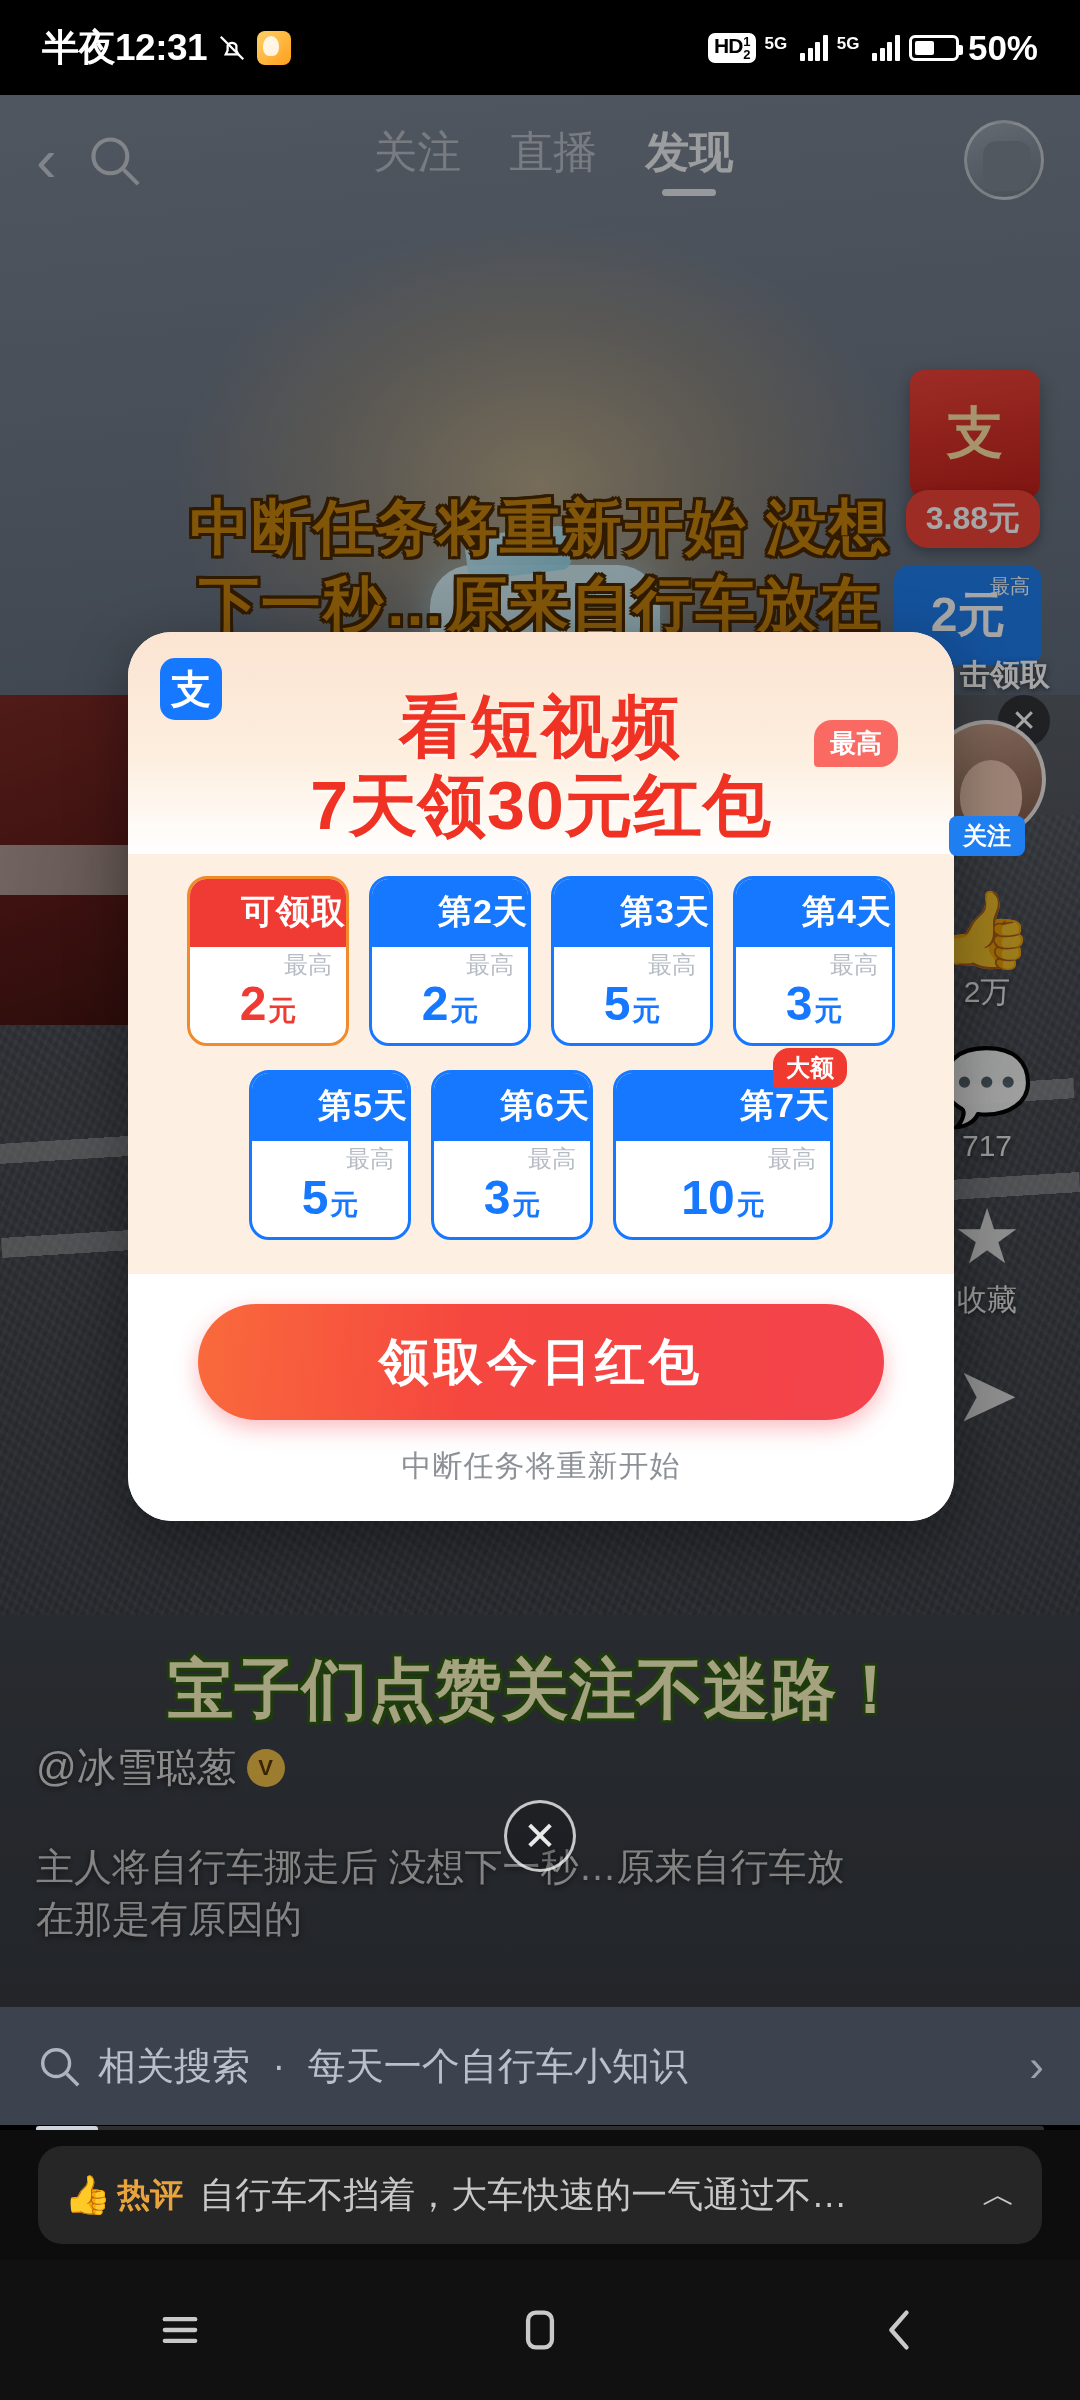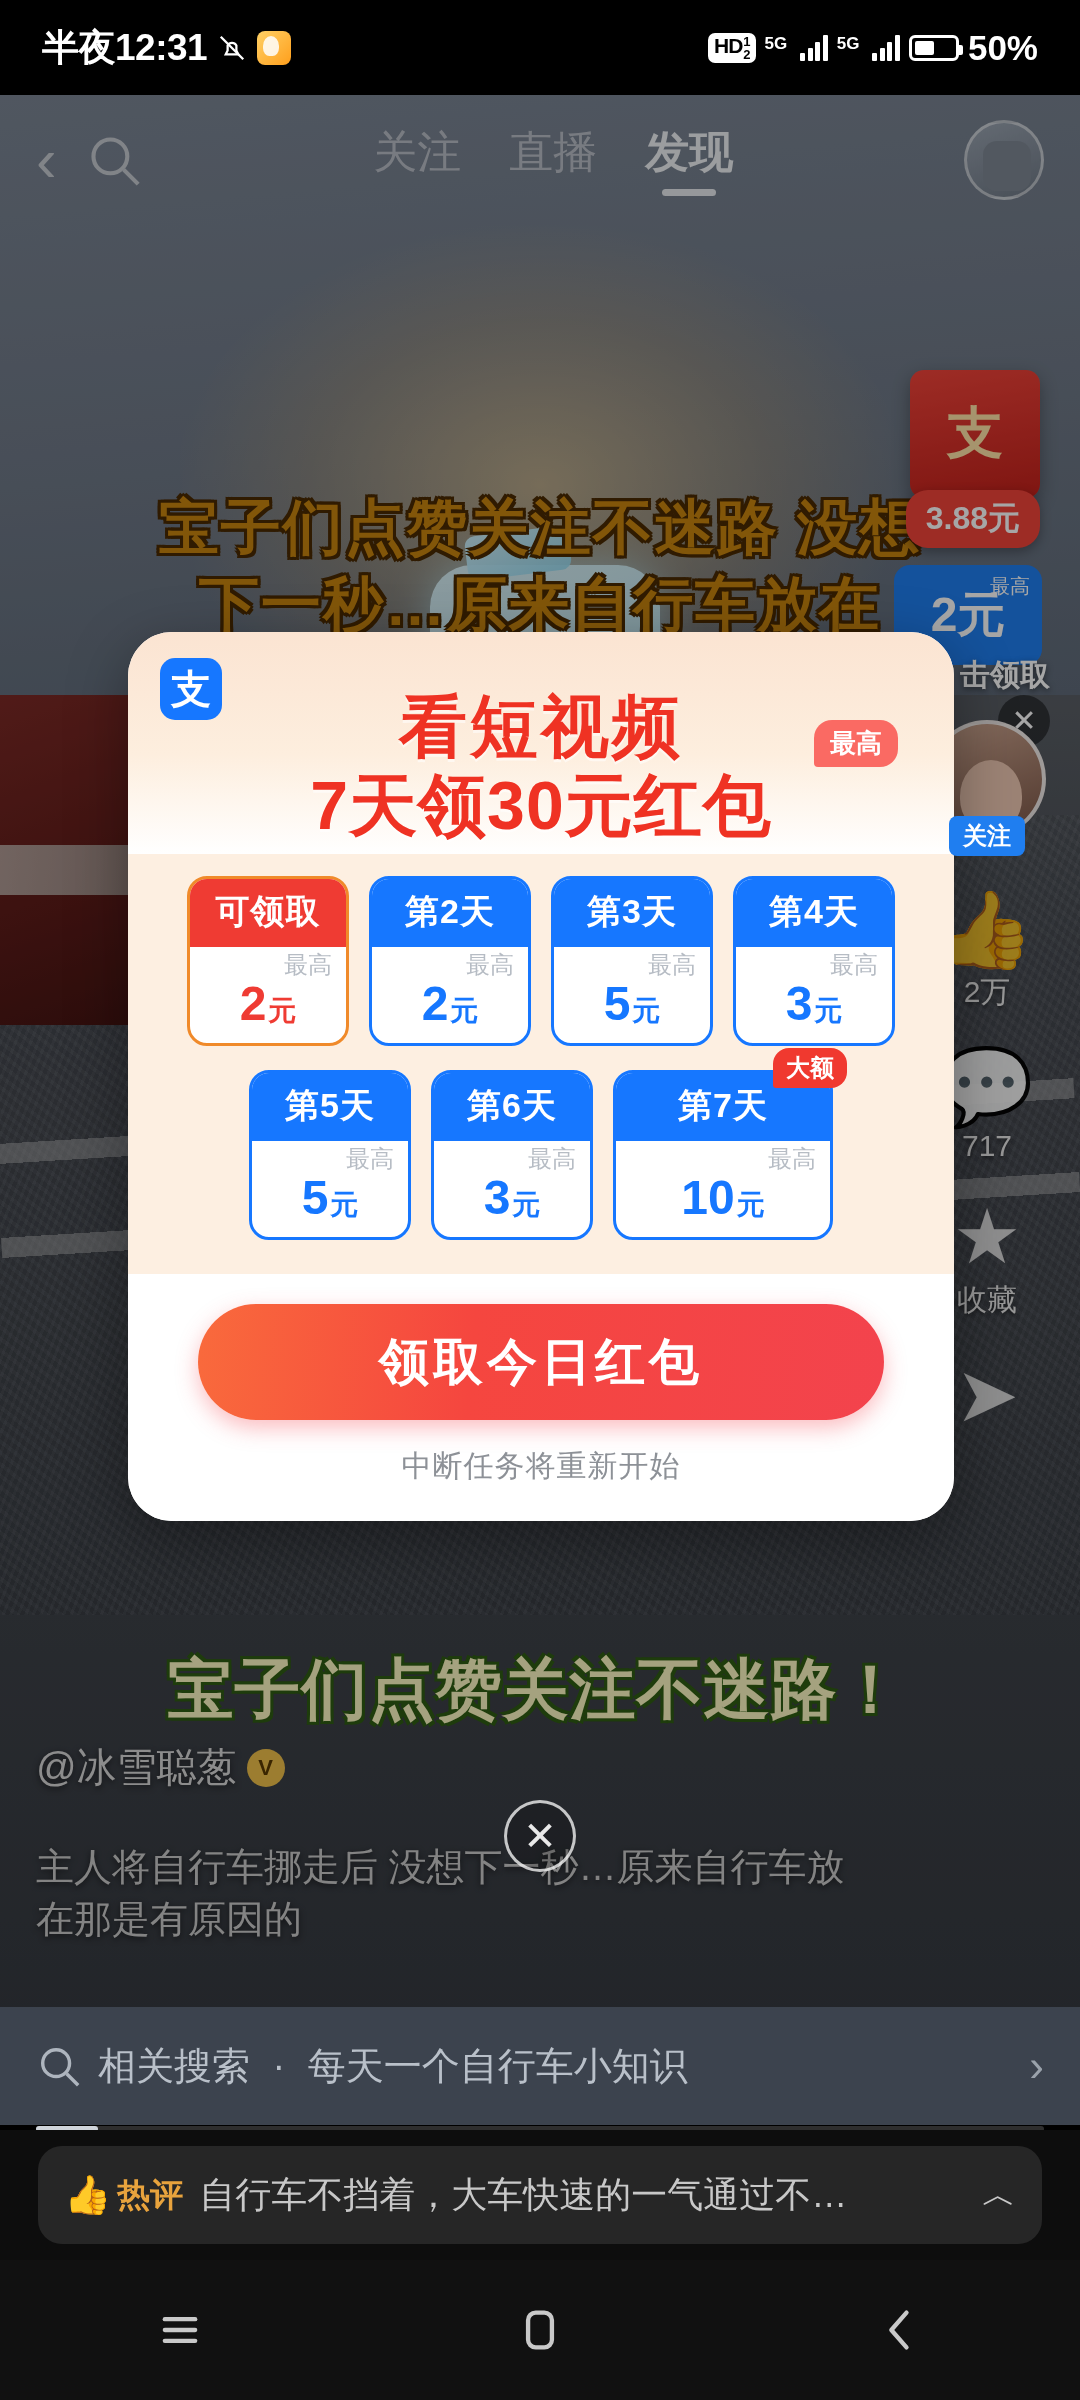--- a/index.html
+++ b/index.html
@@ -252,21 +252,21 @@
     width:162px; border-radius:20px; overflow:visible; position:relative;
     background:#fff;
   }
   .card-inner{
     border:3px solid #1677ff; border-radius:20px; overflow:hidden; background:#fff;
   }
   .card.today .card-inner{ border-color:#f08a2a; }
   .card.wide{ width:220px; }
   .card-head{
     background:#1677ff; color:#fff; font-size:34px; font-weight:700;
-    text-align:center; padding:10px 0 12px; letter-spacing:1px;
+    text-align:right; padding:10px 0 12px; letter-spacing:1px;
   }
   .card.today .card-head{ background:#ef3b33; }
   .card-body{ padding:6px 14px 14px; text-align:right; }
   .card-max{ font-size:24px; color:#b6bcc4; line-height:1; }
   .card-amt{
     font-size:48px; font-weight:800; color:#1677ff; line-height:1.05; margin-top:2px;
     display:flex; align-items:baseline; justify-content:center;
   }
   .card.today .card-amt{ color:#ef3b33; }
   .card-amt .unit{ font-size:28px; font-weight:700; margin-left:2px; }
@@ -345,21 +345,21 @@
 
     <div class="redpack"></div>
     <div class="coins"></div>
     <div class="mascot">
       <span class="m-eye l"></span>
       <span class="m-eye r"></span>
       <span class="m-mouth"></span>
     </div>
 
     <div class="vid-cap">
-      <div>宝子们点赞关注不迷路  没想</div>
+      <div>中断任务将重新开始  没想</div>
       <div>下一秒…原来自行车放在</div>
       <div>是有原因的</div>
     </div>
 
     <div class="chip-redpack">
       <span>支</span>
     </div>
     <div class="chip-amt">3.88元</div>
     <div class="chip-blue">
       <span class="small">最高</span>

